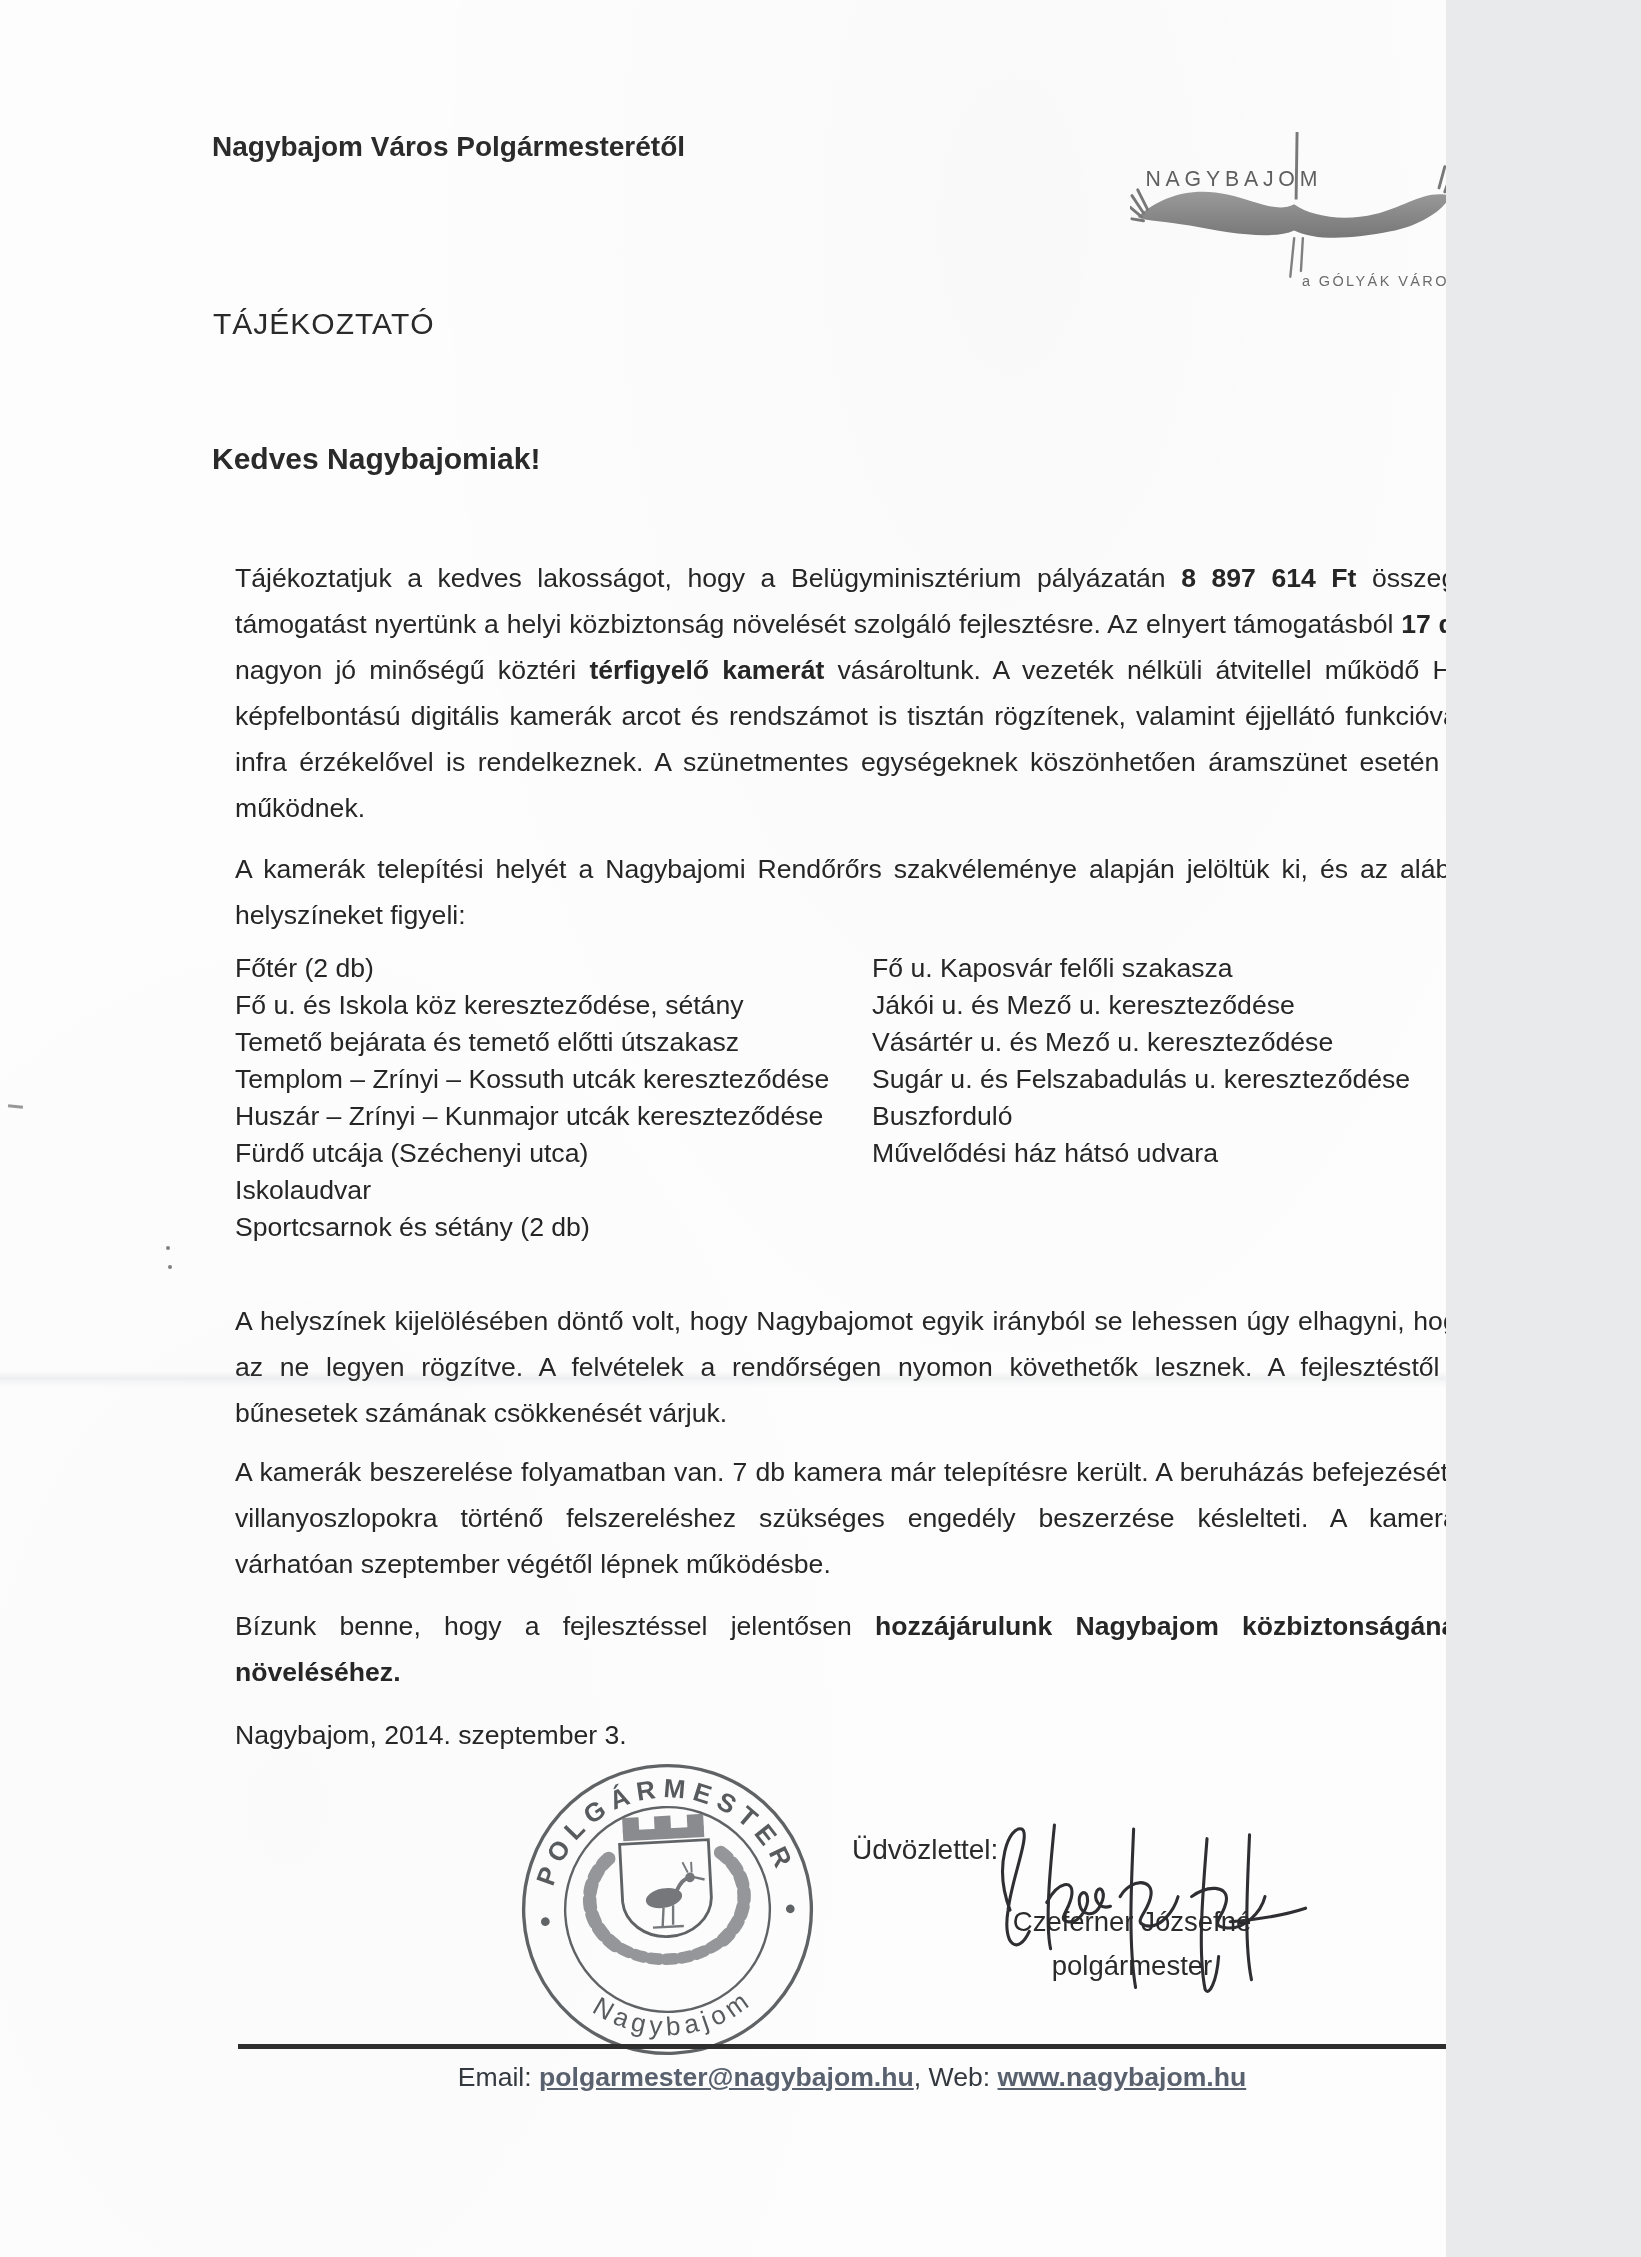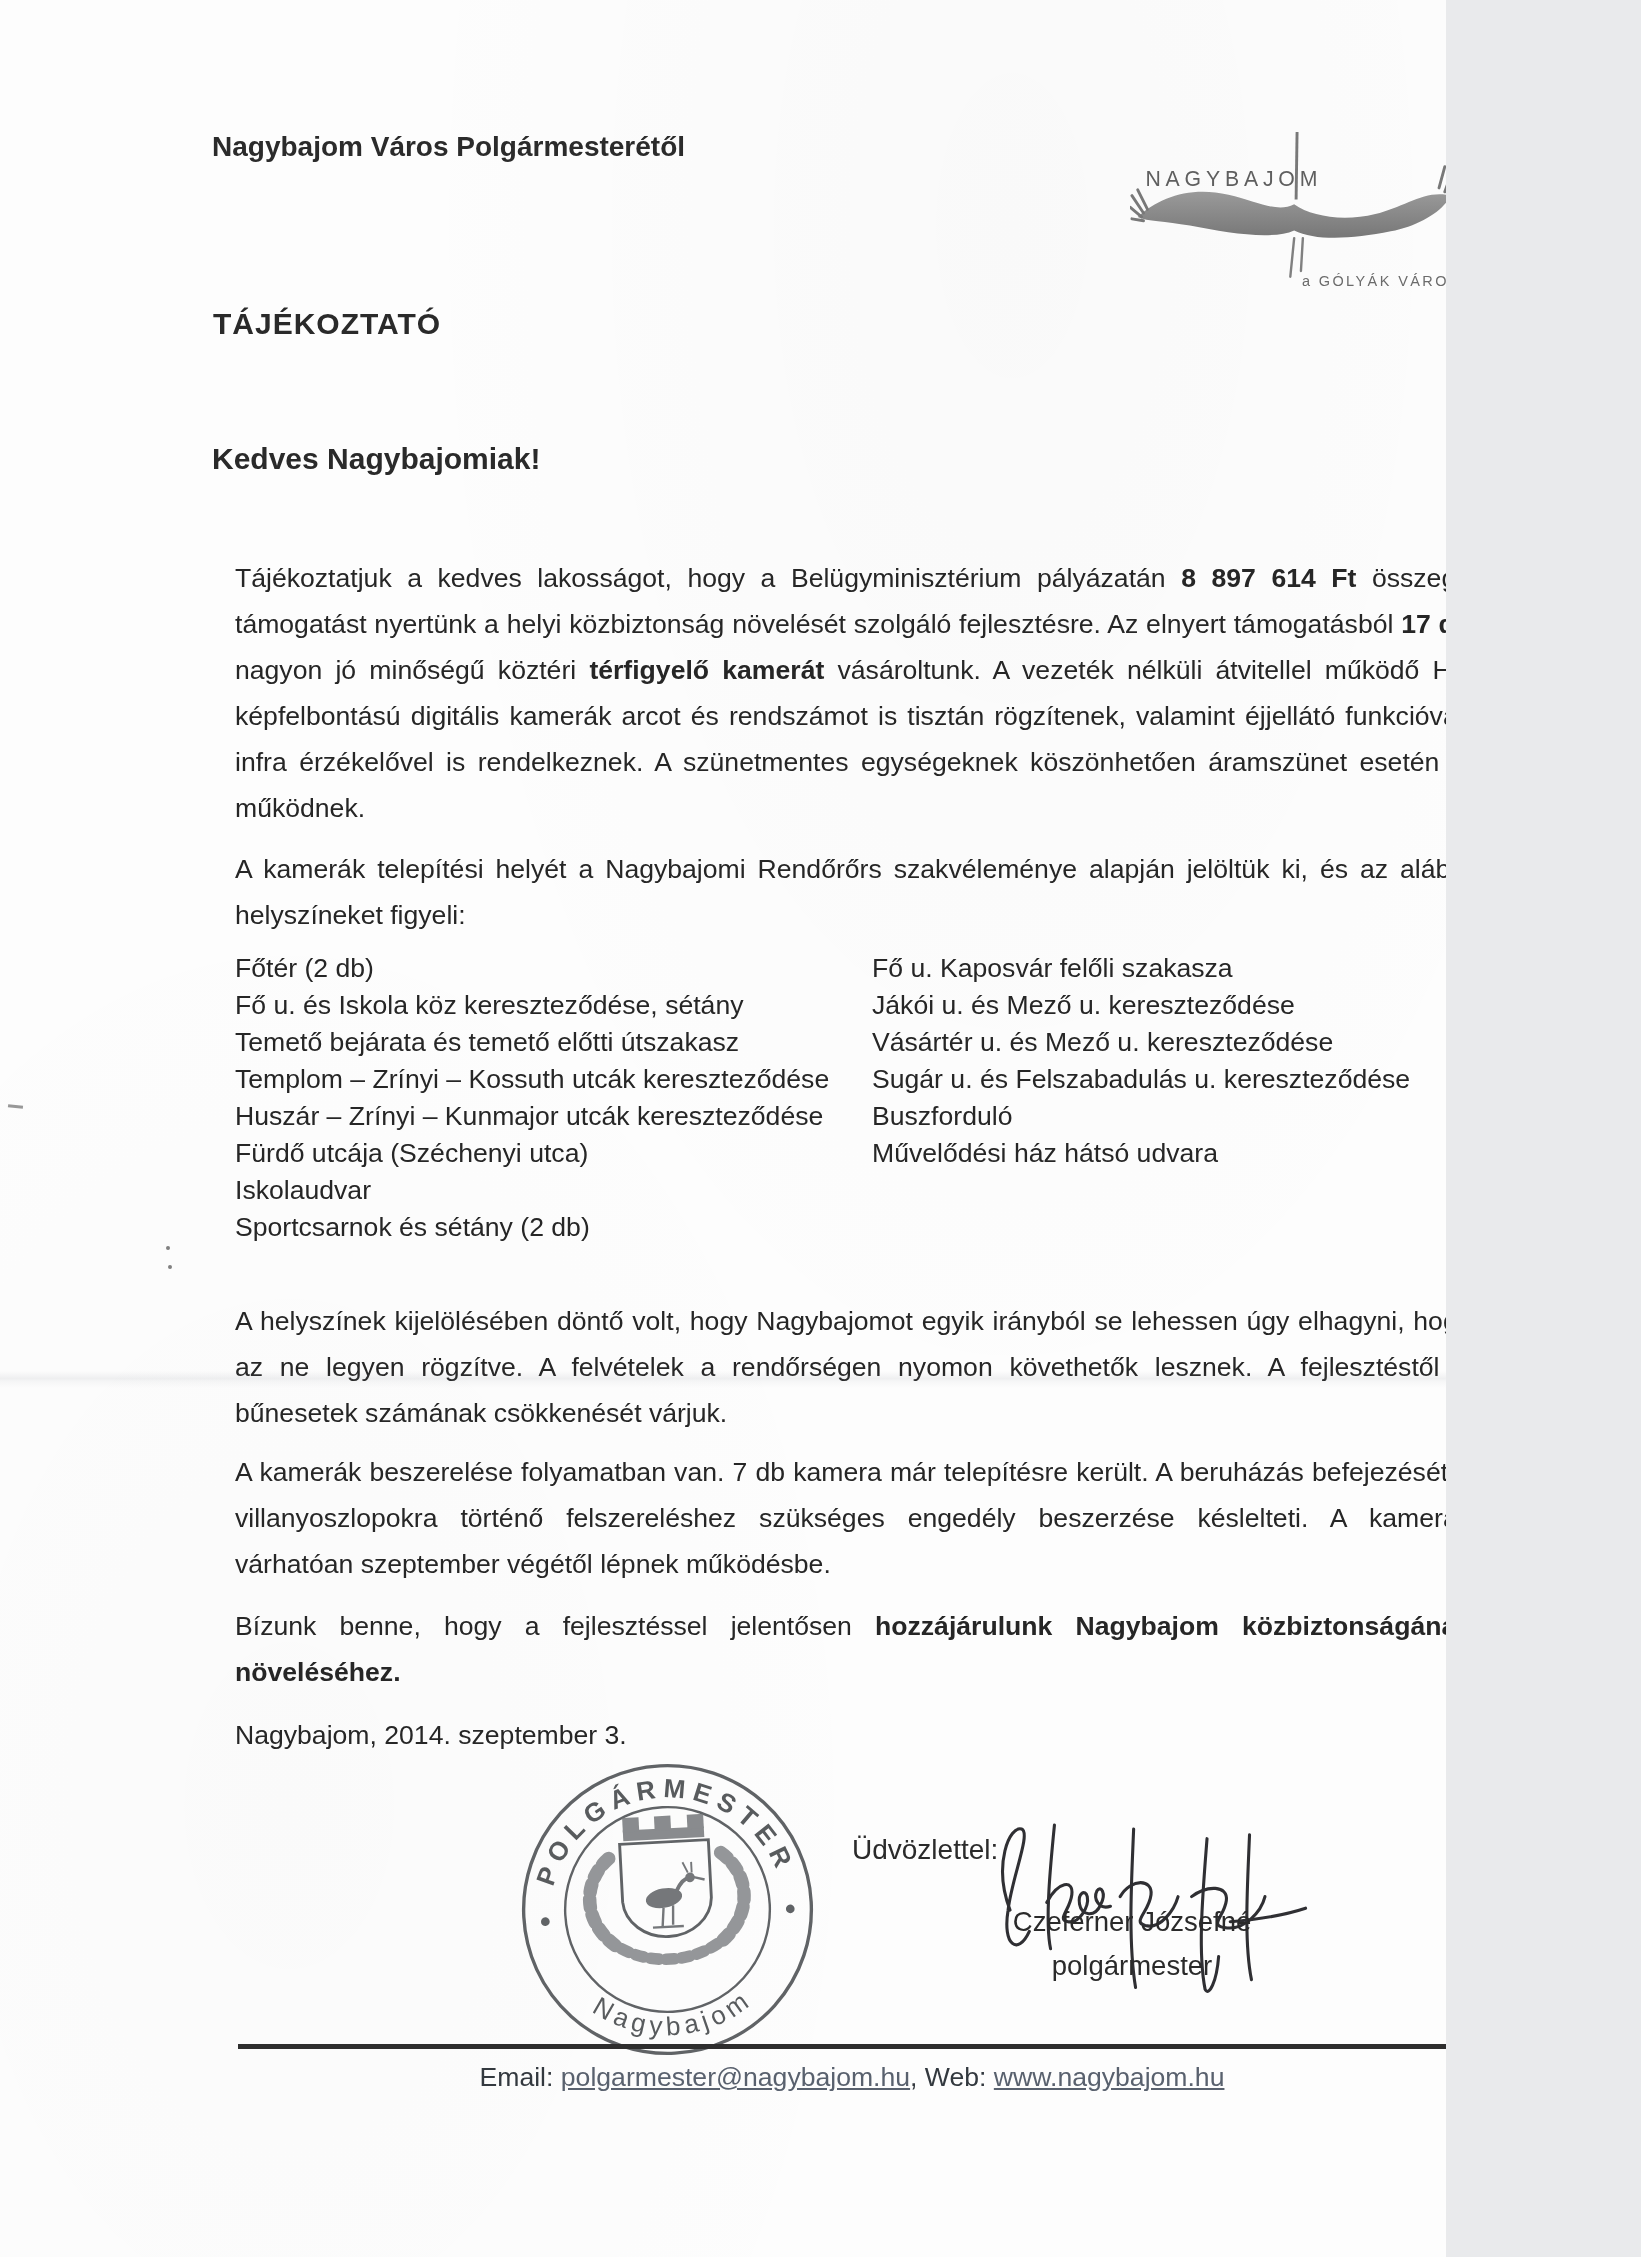--- a/index.html
+++ b/index.html
@@ -7,21 +7,21 @@
     position:relative; width:1446px; height:2257px; overflow:hidden;
     background:
       radial-gradient(ellipse at 70% 10%, rgba(0,0,0,0.015), transparent 45%),
       radial-gradient(ellipse at 20% 80%, rgba(0,0,0,0.012), transparent 40%),
       #fdfdfd;
     font-family:"Liberation Sans", sans-serif;
     color:#2a2a2a;
   }
   .sender { position:absolute; left:212px; top:131px; font-size:28px; font-weight:700; color:#2b2b2b; }
   .logo-svg { position:absolute; left:1130px; top:124px; }
-  .doc-title { position:absolute; left:213px; top:307px; font-size:30px; font-weight:700; letter-spacing:1px; }
+  .doc-title { position:absolute; left:213px; top:307px; font-size:30px; font-weight:400; letter-spacing:1px; }
   .salutation { position:absolute; left:212px; top:442px; font-size:30px; font-weight:700; }
 
   .content { position:absolute; left:235px; top:555px; width:1236px; font-size:26.6px; line-height:46px; color:#262626; }
   .para { margin:0; text-align:justify; }
   .p2 { margin-top:15.4px; }
   .locations { display:flex; margin-top:11.6px; line-height:37px; }
   .loc-col-left { width:637px; }
   .loc-col-right { flex:1; }
   .p3 { margin-top:52px; }
   .p4 { margin-top:13.5px; }
@@ -30,21 +30,21 @@
   .b { font-weight:700; }
 
   .regards { position:absolute; left:852px; top:1834px; font-size:28px; }
   .signature-svg { position:absolute; left:954px; top:1796px; }
   .signer { position:absolute; left:966px; top:1900px; width:332px; text-align:center; font-size:27.5px; line-height:44px; }
 
   .stamp-svg { position:absolute; left:513px; top:1755px; transform:rotate(-3deg); opacity:.93; }
 
   .footer-rule { position:absolute; left:238px; top:2044px; width:1228px; height:4.8px; background:#2e2e2e; }
   .footer { position:absolute; left:238px; top:2055px; width:1228px; text-align:center; font-size:26.6px; line-height:45px; color:#33393f; }
-  .link { color:#59616e; text-decoration:underline; }
+  .link { color:#59616e; text-decoration:underline;font-weight:bold; }
 
   .crease { position:absolute; left:0; top:1371px; width:1641px; height:17.4px;
     background:linear-gradient(to bottom, transparent, rgba(115,120,132,0.10) 45%, rgba(115,120,132,0.05) 60%, transparent); }
   .mark-dash { position:absolute; left:7.7px; top:1105px; width:15.4px; height:2.9px; background:rgba(70,70,70,.55); transform:rotate(6deg); }
   .dot { position:absolute; width:3.9px; height:3.9px; border-radius:50%; background:rgba(75,75,75,.7); }
   .dot1 { left:166px; top:1246px; }
   .dot2 { left:168px; top:1265px; }
 </style>
 </head>
 <body>

